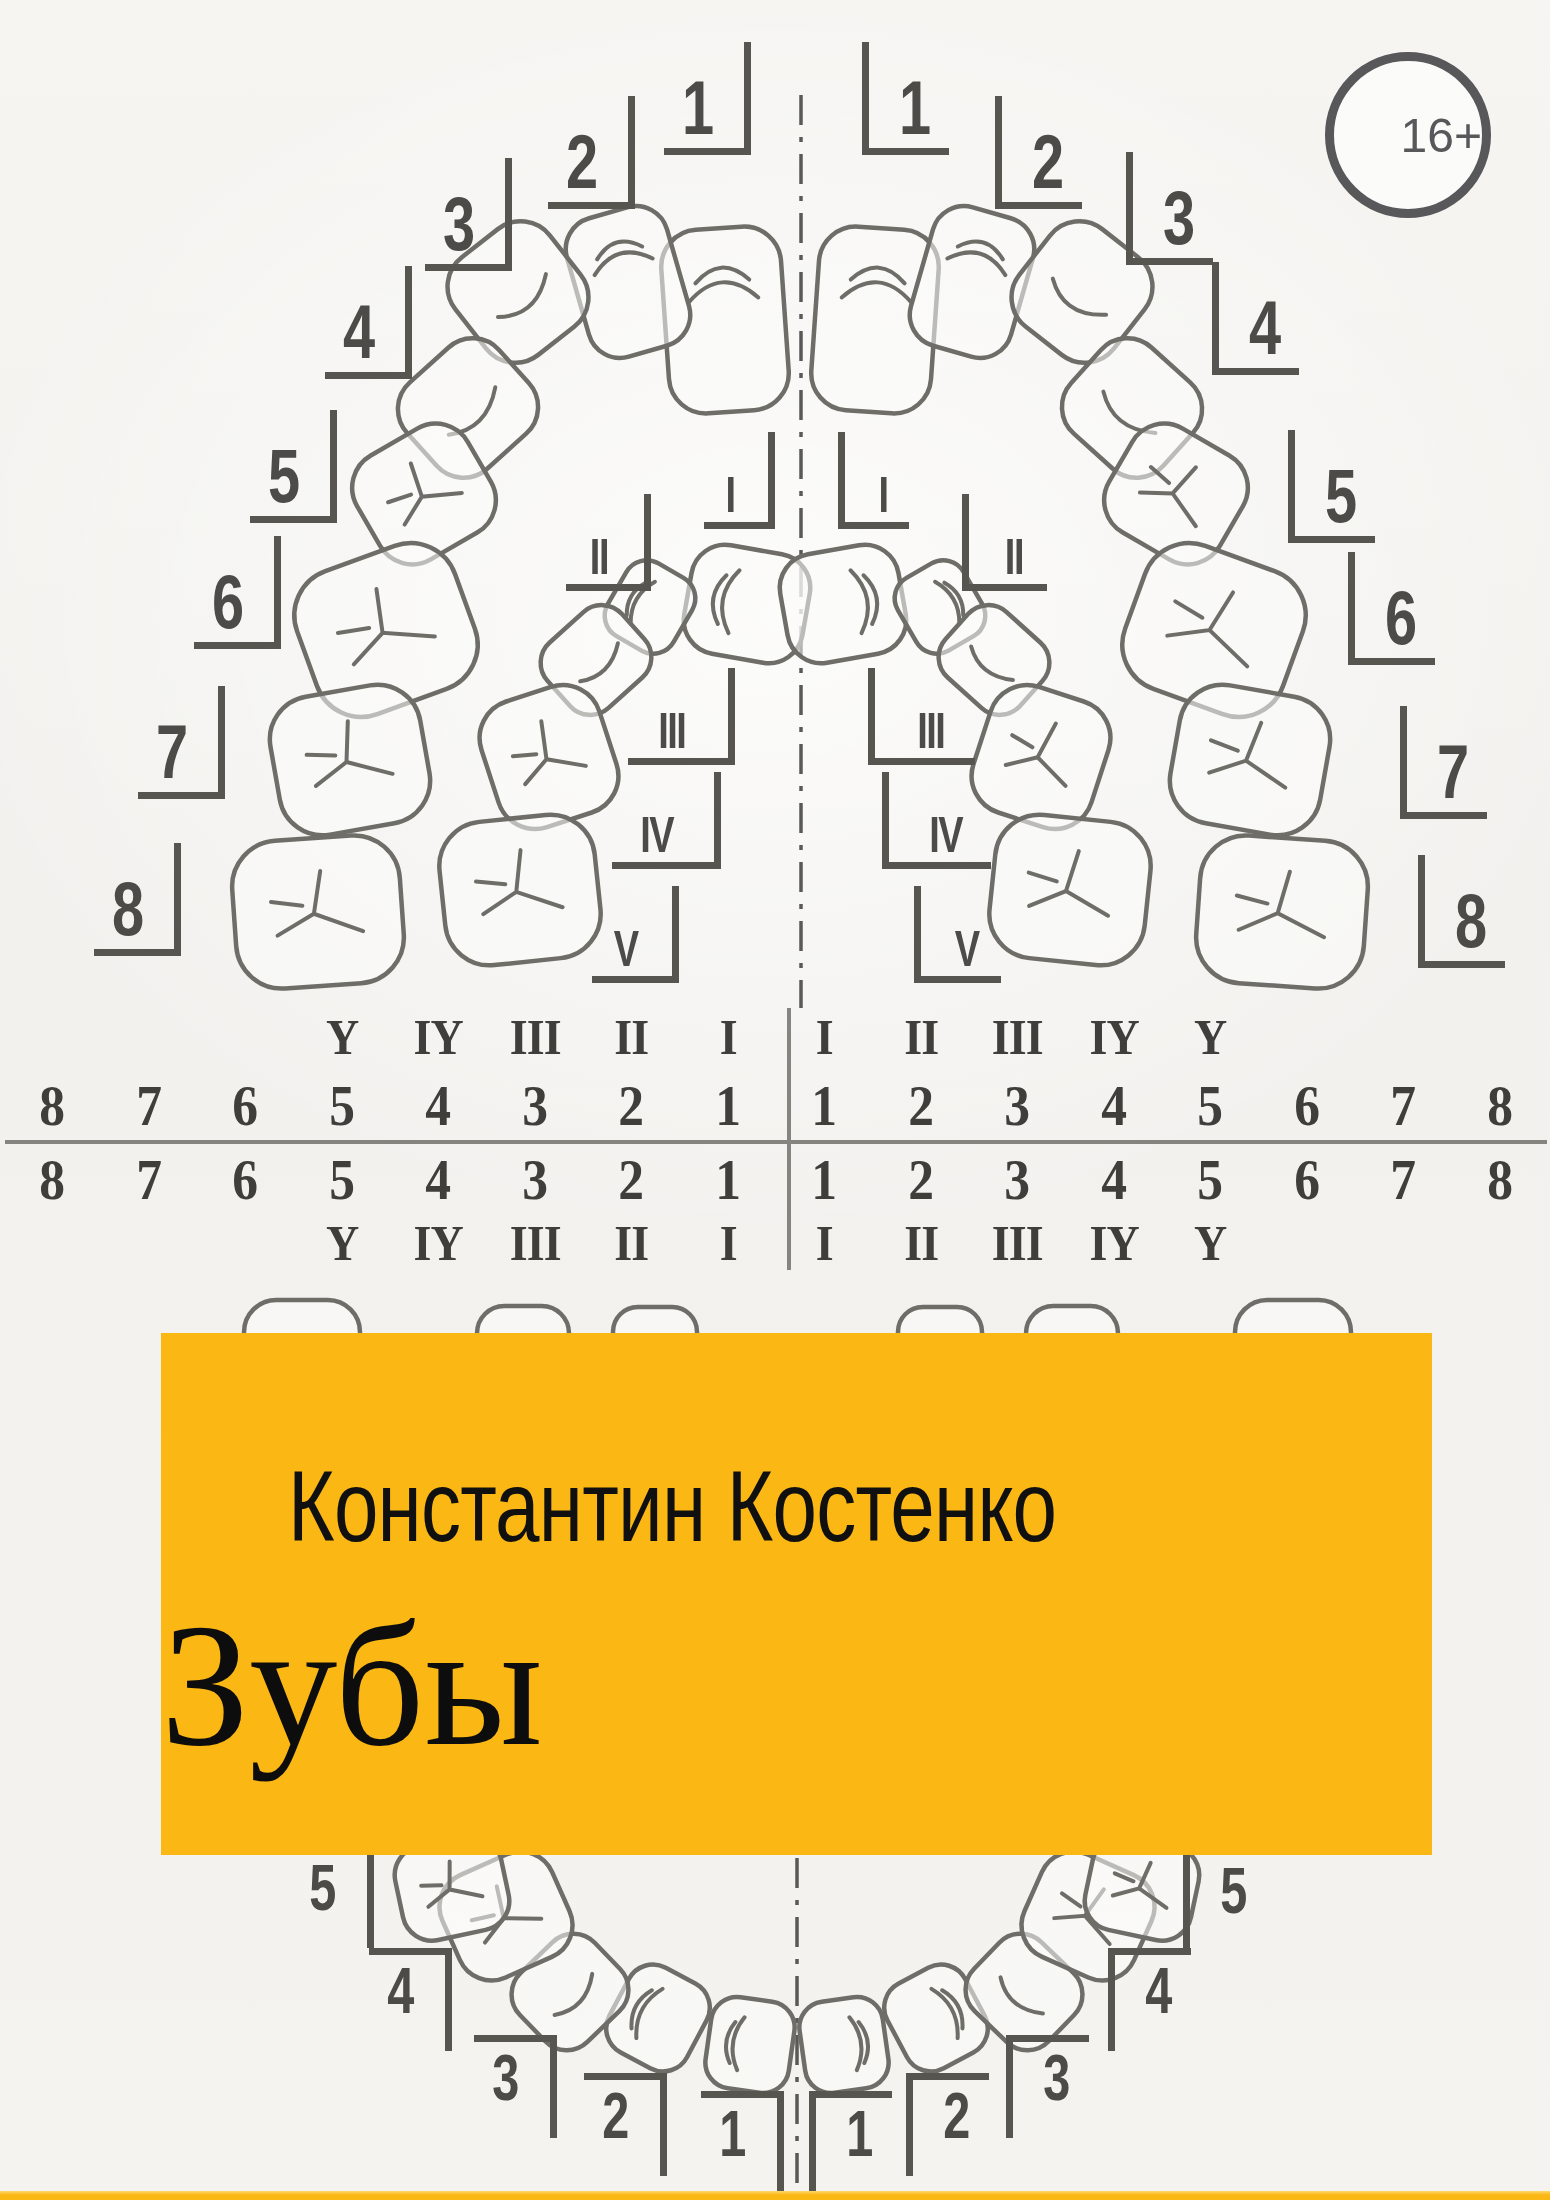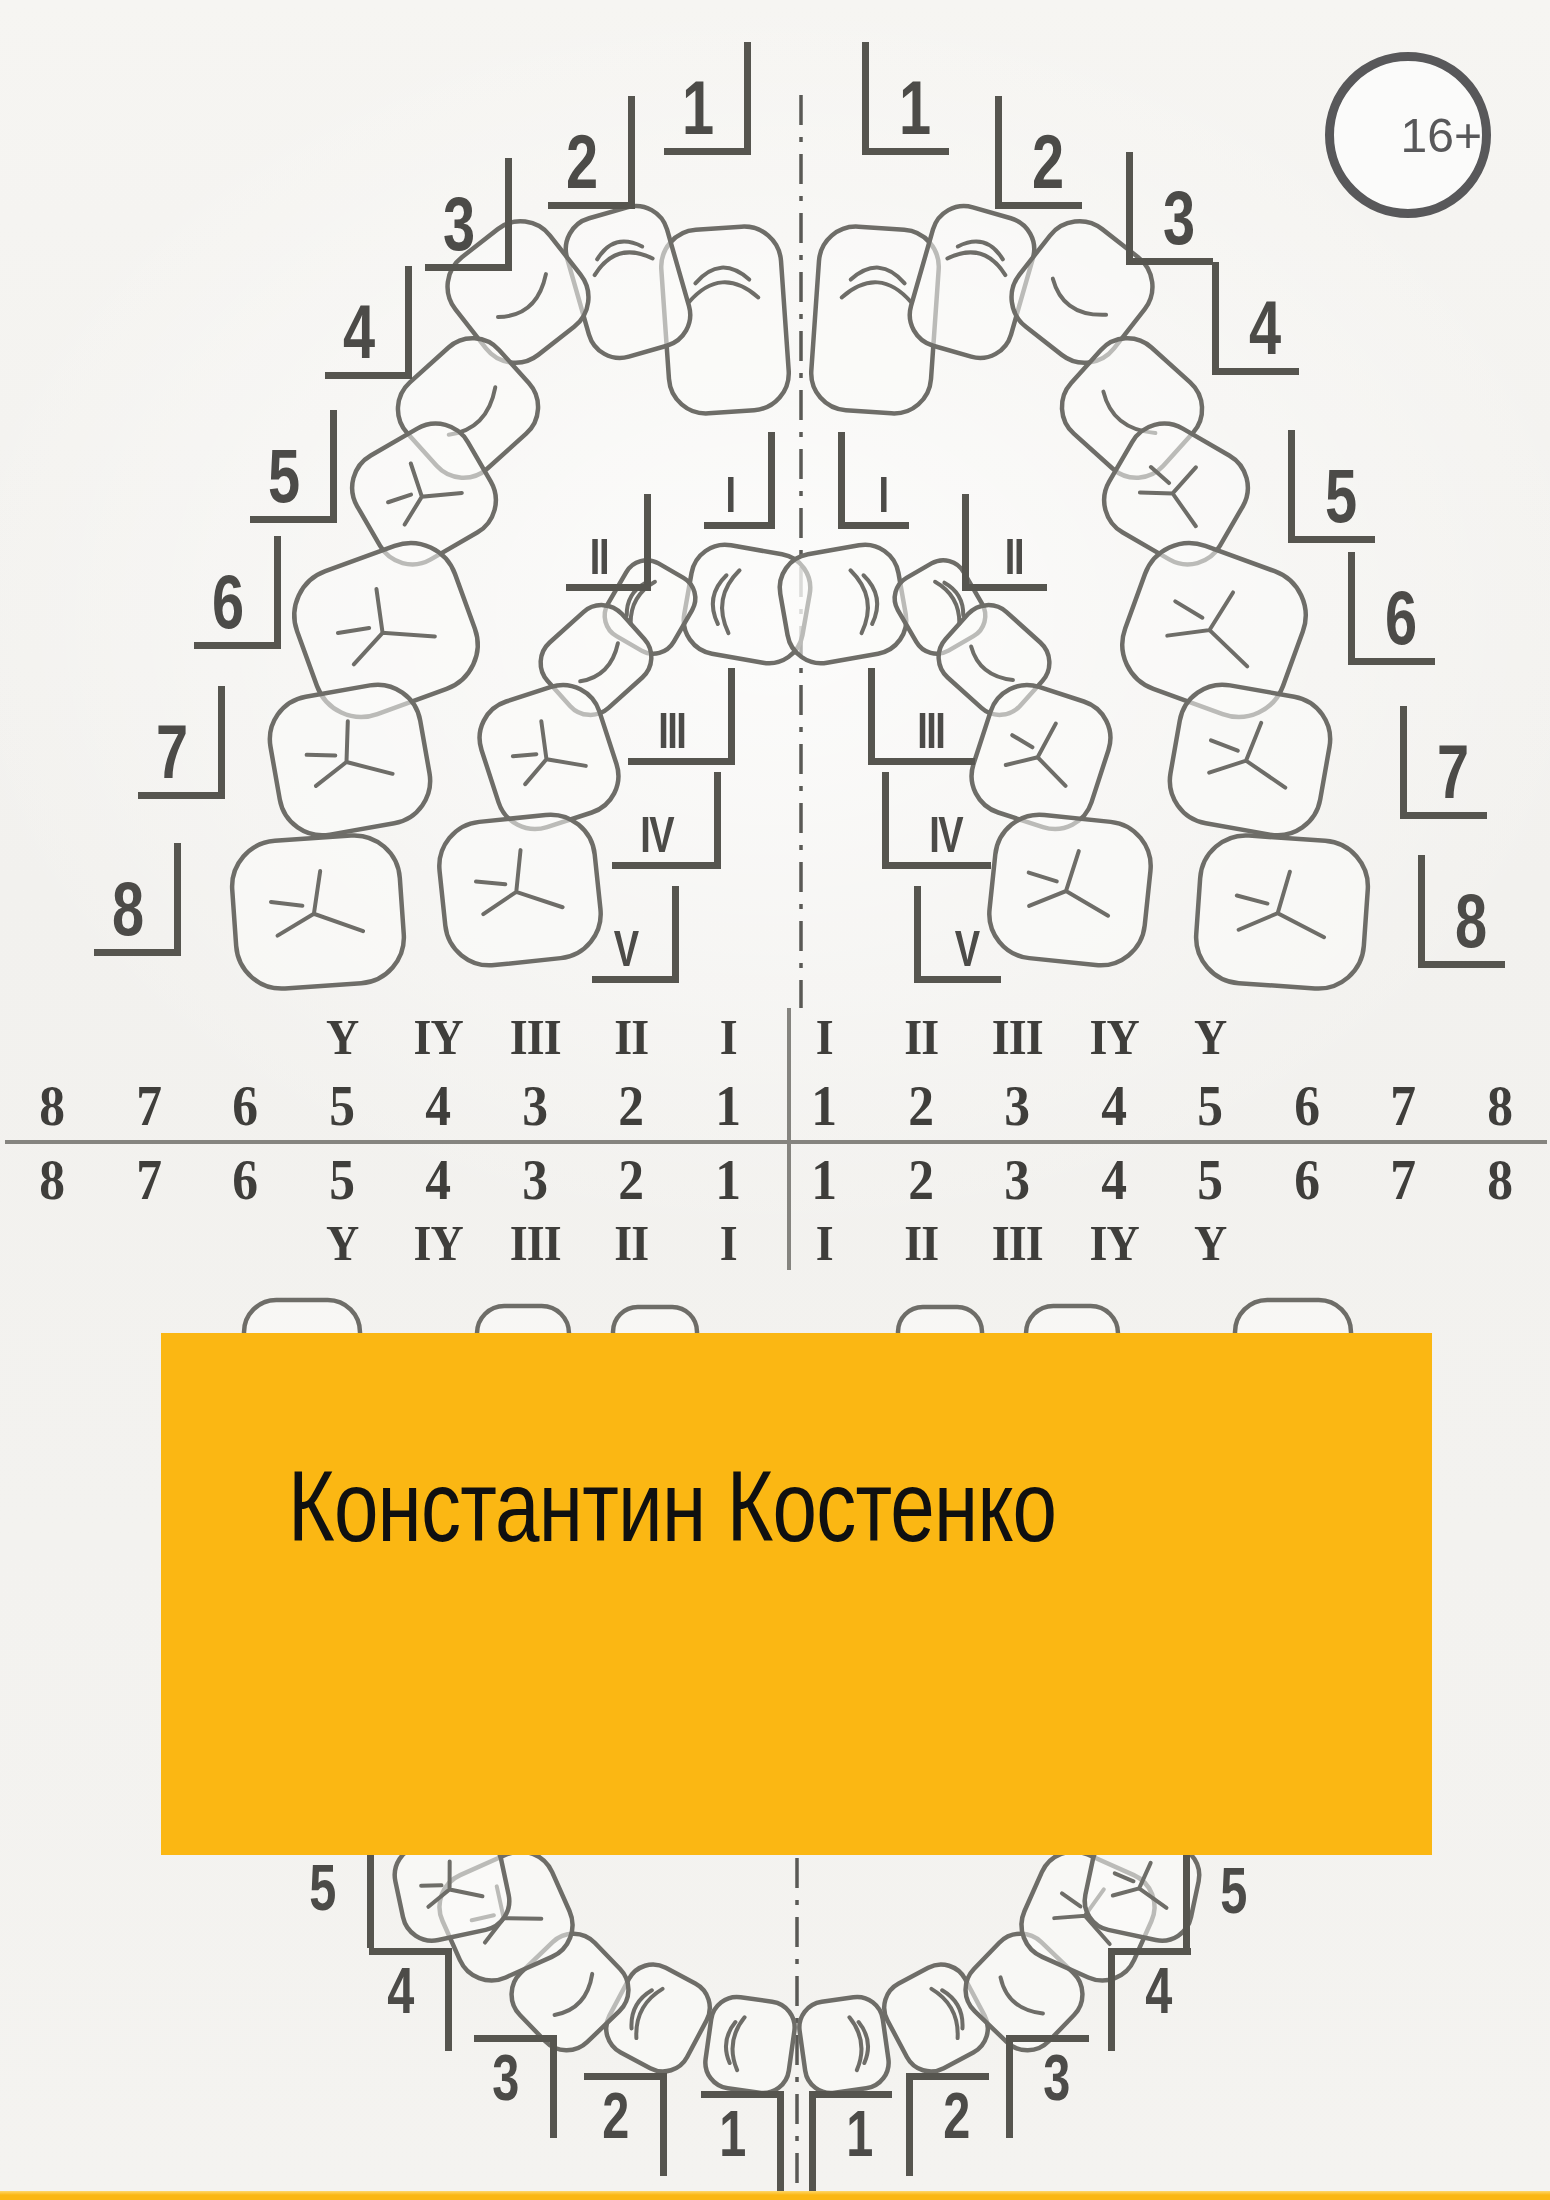--- a/index.html
+++ b/index.html
@@ -482,20 +482,21 @@
         <div class="cell">Y</div>
         <div class="cell"></div>
         <div class="cell"></div>
         <div class="cell"></div>
       </div>
     <div class="table-vline" style="left:787px;top:1008px;height:262px"></div>
   </div>
 
   <div class="banner">
     <div class="author">Константин Костенко</div>
+    <div class="title">Зубы</div>
   </div>
 
   <div class="badge">
     <span>16+</span>
   </div>
 
   <div class="bottom-strip"></div>
 </div>
 
 </body></html>

